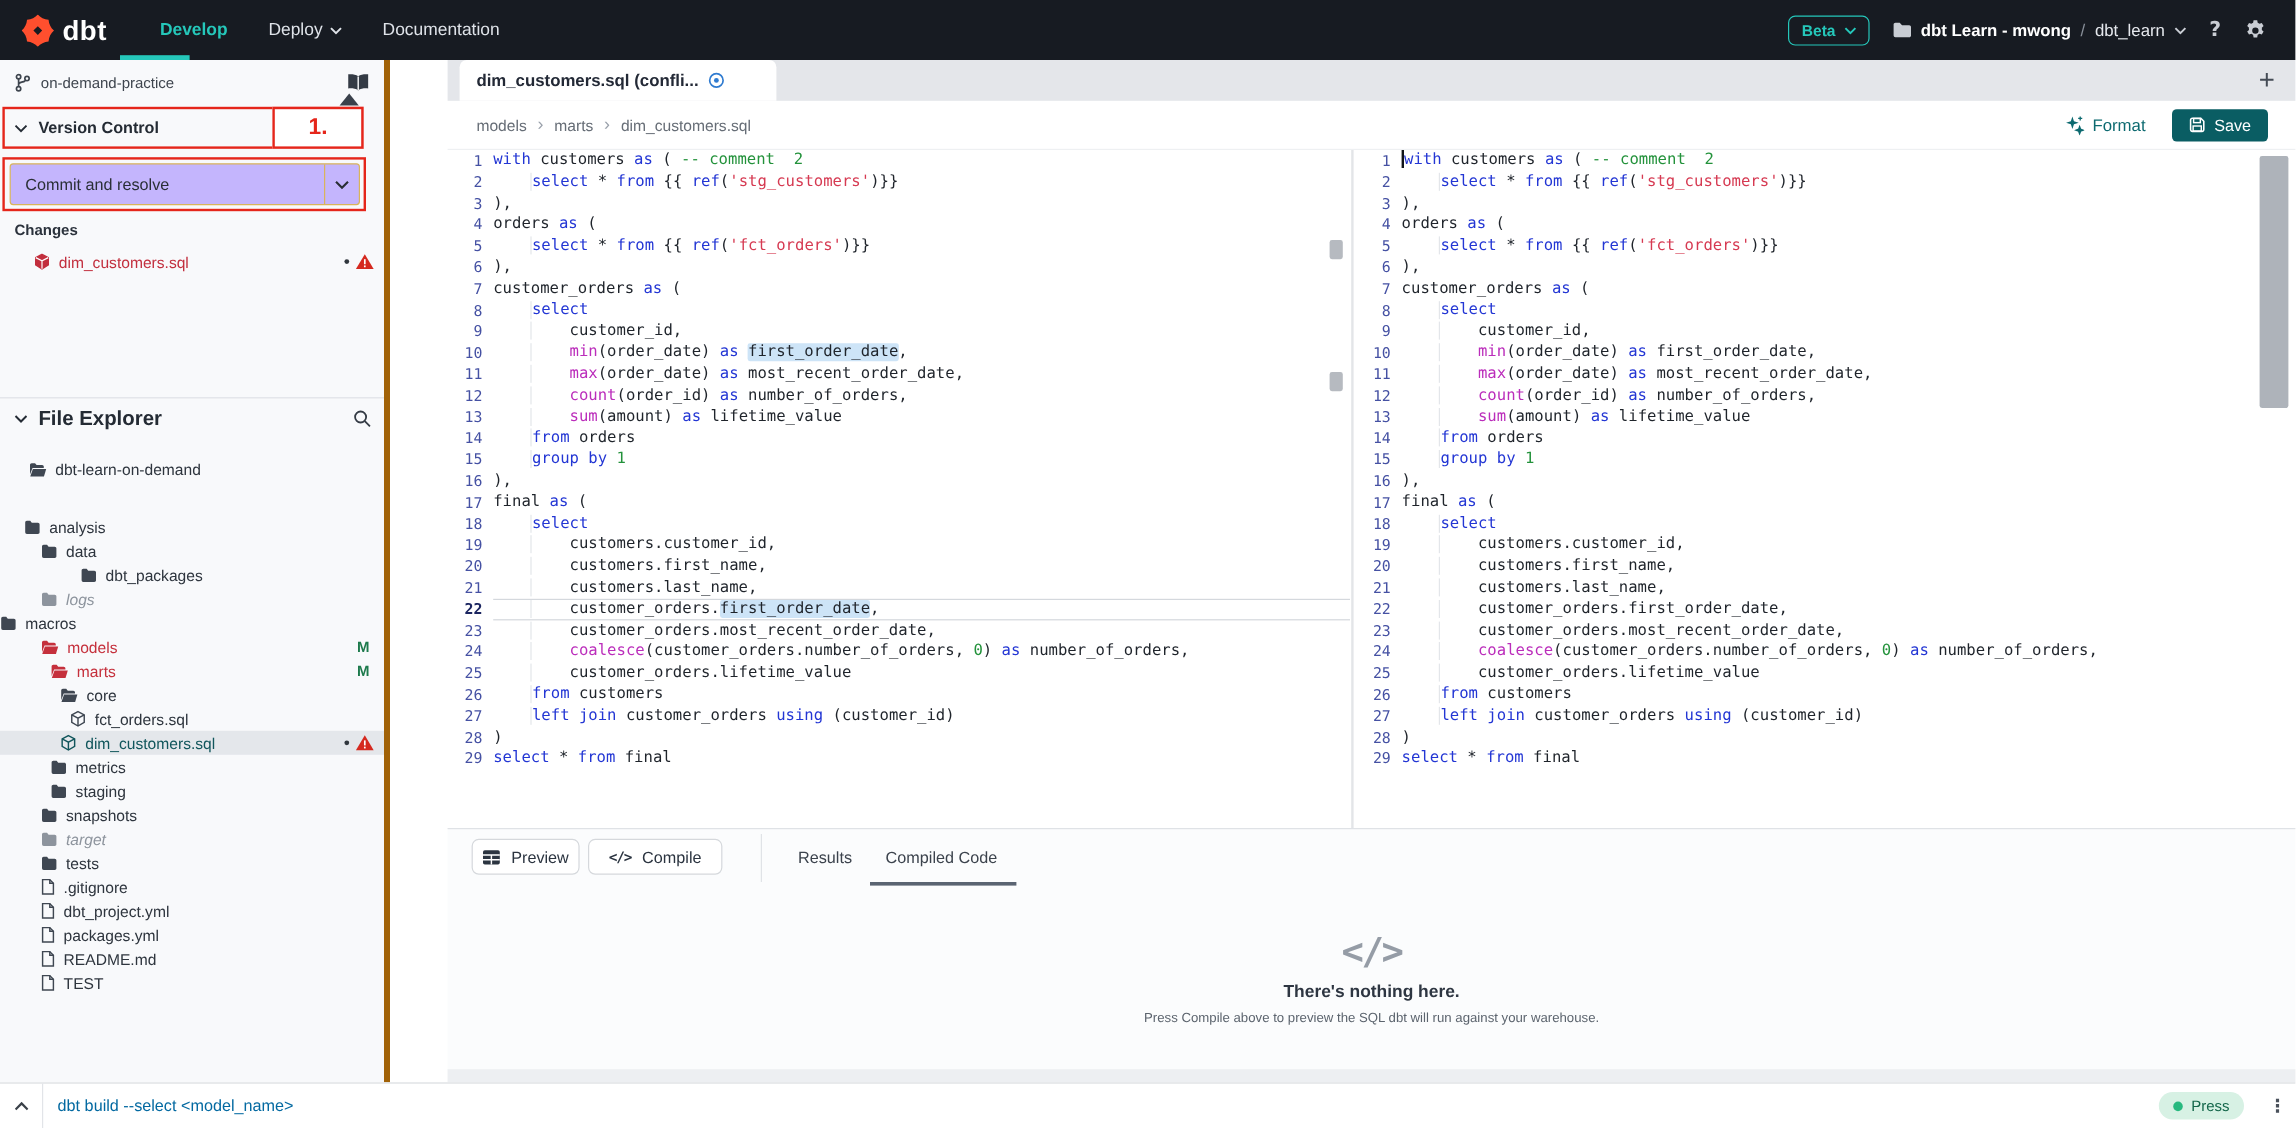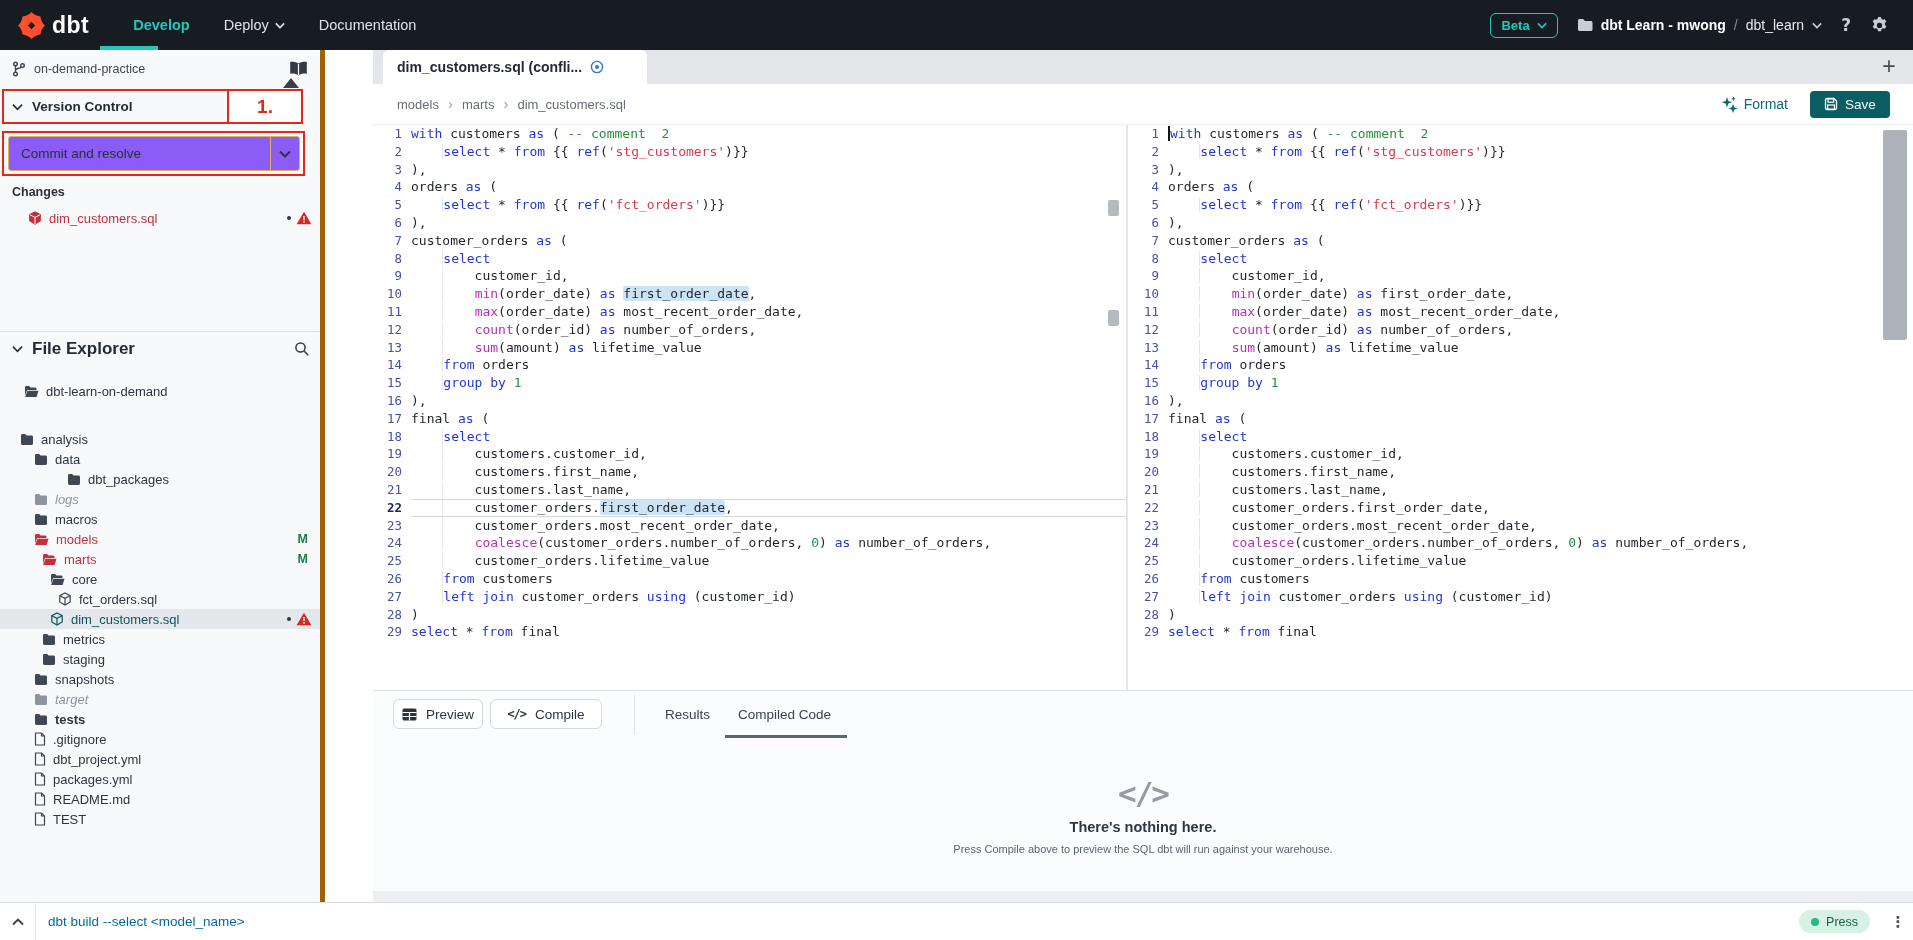--- a/index.html
+++ b/index.html
@@ -35,21 +35,21 @@
     font-size:23px; text-align:center; line-height:28px; cursor:pointer; }
 
   
   .sidebar { position:absolute; left:0; top:50px; width:325px; height:852px; background:#f8f9fb;
     border-right:5px solid #a16207; font-size:13px; color:#2e353e; }
   .branch-row { position:absolute; left:0; top:0; width:100%; height:38px; display:flex; align-items:center;
     padding:0 12px; gap:8px; color:#3e454e; font-size:12.5px; }
   .branch-row .spacer { flex:1; }
   .vc-header { position:absolute; left:0; top:39px; width:100%; height:35px; display:flex; align-items:center;
     padding:0 12px; gap:9px; font-weight:bold; color:#242b34; font-size:13.5px; }
-  .commit-btn { position:absolute; left:8px; top:86px; width:292px; height:35px; background:#8b5cf6;
+  .commit-btn { position:absolute; left:8px; top:86px; width:292px; height:35px; background:#c4b5fd;
     border:1px solid #d9b45c; border-radius:3px; display:flex; align-items:center; cursor:pointer; }
   .commit-btn .lbl { padding-left:12px; font-size:13.5px; color:#2a2f36; flex:1; }
   .commit-btn .split { width:1px; height:100%; background:#d9b45c; }
   .commit-btn .chev { width:28px; display:flex; align-items:center; justify-content:center; }
   .changes-label { position:absolute; left:12px; top:135px; font-weight:bold; font-size:12.5px; color:#2b323c; }
   .changes-row { position:absolute; left:0; top:158px; width:100%; height:20px; display:flex; align-items:center;
     padding:0 8px 0 28px; gap:7px; cursor:pointer; }
   .changes-row .fname { color:#c22f3e; font-size:13px; flex:1; }
   .flagbox { display:flex; align-items:center; gap:5px; }
   .mini-dot { width:4px; height:4px; border-radius:50%; background:#30363d; }
@@ -294,21 +294,21 @@
             <path fill="#3f4752" d="M1 2.4C1 1.6 1.6 1 2.4 1h2.8L6.5 2.6h5.1c.8 0 1.4.6 1.4 1.4v6.6c0 .8-.6 1.4-1.4 1.4H2.4A1.4 1.4 0 0 1 1 10.6z"></path>
           </svg>
           <span class="lbl">dbt_packages</span>
         </div>
         <div class="trow muted" style="padding-left: 34px;">
           <svg width="14" height="13" viewBox="0 0 14 13">
             <path fill="#8d949d" d="M1 2.4C1 1.6 1.6 1 2.4 1h2.8L6.5 2.6h5.1c.8 0 1.4.6 1.4 1.4v6.6c0 .8-.6 1.4-1.4 1.4H2.4A1.4 1.4 0 0 1 1 10.6z"></path>
           </svg>
           <span class="lbl">logs</span>
         </div>
-        <div class="trow" style="padding-left: 34px;">
+        <div class="trow" style="">
           <svg width="14" height="13" viewBox="0 0 14 13">
             <path fill="#3f4752" d="M1 2.4C1 1.6 1.6 1 2.4 1h2.8L6.5 2.6h5.1c.8 0 1.4.6 1.4 1.4v6.6c0 .8-.6 1.4-1.4 1.4H2.4A1.4 1.4 0 0 1 1 10.6z"></path>
           </svg>
           <span class="lbl">macros</span>
         </div>
         <div class="trow red" style="padding-left: 34px;">
           <svg width="15" height="13" viewBox="0 0 15 13">
             <path fill="#c5303c" d="M1 2.4C1 1.6 1.6 1 2.4 1h2.8L6.5 2.6h4.6c.8 0 1.4.6 1.4 1.4v1H3.1L1 10.5z"></path>
             <path fill="#c5303c" d="M3.4 5.8h11.1L12.6 12H1.2z"></path>
           </svg>
@@ -373,21 +373,21 @@
             <path fill="#3f4752" d="M1 2.4C1 1.6 1.6 1 2.4 1h2.8L6.5 2.6h5.1c.8 0 1.4.6 1.4 1.4v6.6c0 .8-.6 1.4-1.4 1.4H2.4A1.4 1.4 0 0 1 1 10.6z"></path>
           </svg>
           <span class="lbl">snapshots</span>
         </div>
         <div class="trow muted" style="padding-left: 34px;">
           <svg width="14" height="13" viewBox="0 0 14 13">
             <path fill="#8d949d" d="M1 2.4C1 1.6 1.6 1 2.4 1h2.8L6.5 2.6h5.1c.8 0 1.4.6 1.4 1.4v6.6c0 .8-.6 1.4-1.4 1.4H2.4A1.4 1.4 0 0 1 1 10.6z"></path>
           </svg>
           <span class="lbl">target</span>
         </div>
-        <div class="trow" style="padding-left: 34px; font-weight: bold;">
+        <div class="trow" style="padding-left: 34px;">
           <svg width="14" height="13" viewBox="0 0 14 13">
             <path fill="#3f4752" d="M1 2.4C1 1.6 1.6 1 2.4 1h2.8L6.5 2.6h5.1c.8 0 1.4.6 1.4 1.4v6.6c0 .8-.6 1.4-1.4 1.4H2.4A1.4 1.4 0 0 1 1 10.6z"></path>
           </svg>
           <span class="lbl">tests</span>
         </div>
         <div class="trow" style="padding-left: 34px;">
           <svg width="12" height="14" viewBox="0 0 12 14">
             <path fill="none" stroke="#3f4752" stroke-width="1.2" d="M1.5 1h6L10.5 4v9h-9z"></path>
             <path fill="none" stroke="#3f4752" stroke-width="1.2" d="M7.5 1v3h3"></path>
           </svg>

